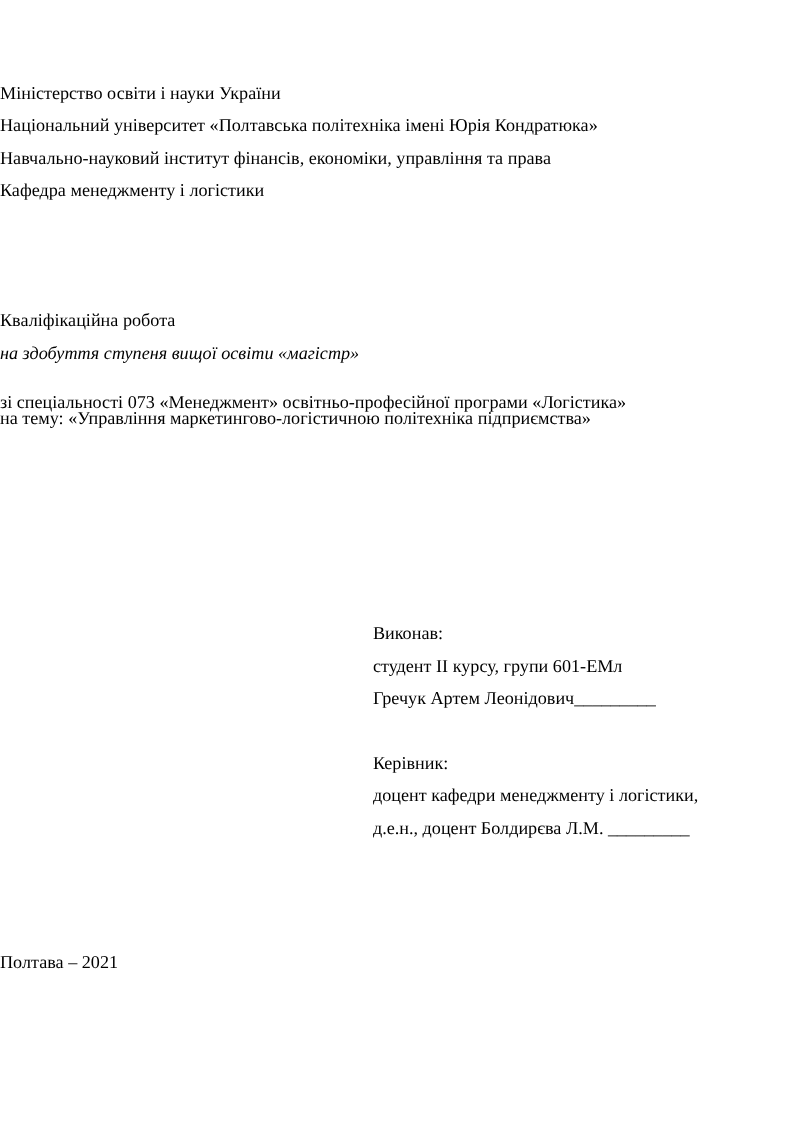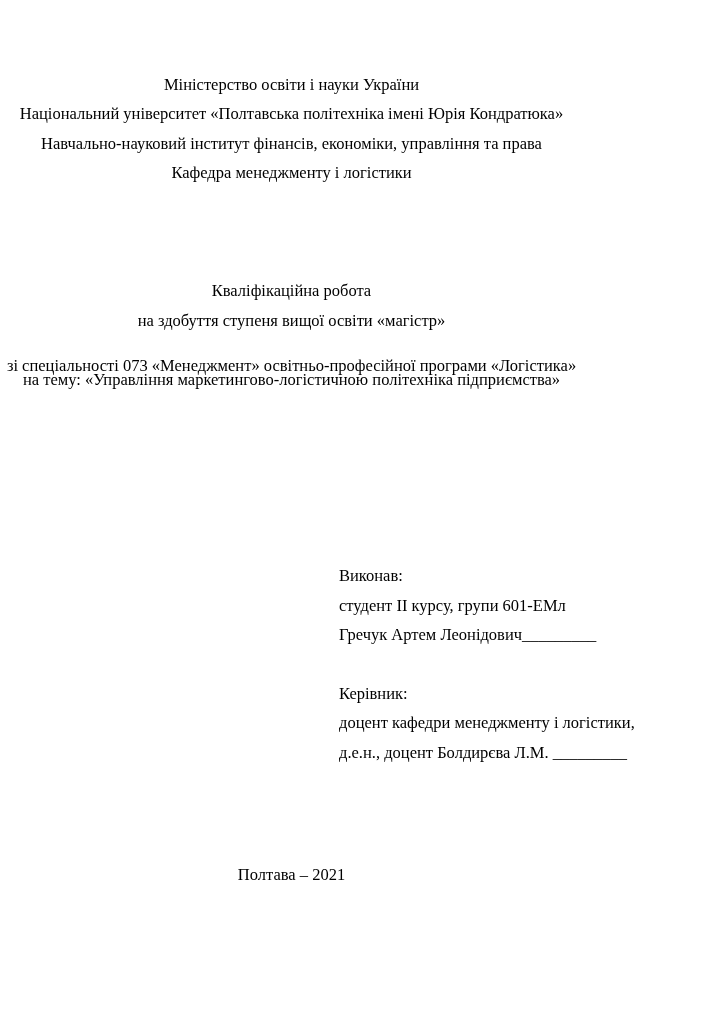--- a/index.html
+++ b/index.html
@@ -2,34 +2,34 @@
 <html><head>
   <meta charset="utf-8">
   <style>
     html, body { margin: 0; padding: 0; background: #ffffff; }
     body {
       width: 725px; height: 1024px; position: relative; overflow: hidden;
       font-family: "Liberation Serif", "DejaVu Serif", serif;
       color: #000000; font-size: 16.5px;
     }
     .line { position: absolute; white-space: nowrap; line-height: 20px; }
-    .center { left: 0; width: 583px; text-align: center; }
+    .center { left: 0; width: 583px; }
     .bold { font-weight: normal; }
     .left-block { left: 339px; }
   </style>
 </head>
 <body>
 
 <div class="line center" style="top:75px;">Міністерство освіти і науки України</div>
 <div class="line center" style="top:104px;">Національний університет «Полтавська політехніка імені Юрія Кондратюка»</div>
 <div class="line center" style="top:134px;">Навчально-науковий інститут фінансів, економіки, управління та права</div>
 <div class="line center" style="top:163px;">Кафедра менеджменту і логістики</div>
 
 <div class="line center bold" style="top:281px;">Кваліфікаційна робота</div>
-<div class="line center" style="top:311px;">на здобуття ступеня вищої освіти «магістр»</div>
+<div class="line center" style="top:311px;font-style:italic;">на здобуття ступеня вищої освіти «магістр»</div>
 <div class="line center" style="top:356px;">зі спеціальності 073 «Менеджмент» освітньо-професійної програми «Логістика»</div>
 <div class="line center" style="top:370px;">на тему: «Управління маркетингово-логістичною політехніка підприємства»</div>
 
 <div class="line left-block" style="top:566px;">Виконав:</div>
 <div class="line left-block" style="top:596px;">студент ІІ курсу, групи 601-ЕМл</div>
 <div class="line left-block" style="top:625px;">Гречук Артем Леонідович_________</div>
 
 <div class="line left-block" style="top:684px;">Керівник:</div>
 <div class="line left-block" style="top:713px;text-align:right;">доцент кафедри менеджменту і логістики,</div>
 <div class="line left-block" style="top:743px;">д.е.н., доцент Болдирєва Л.М. _________</div>

